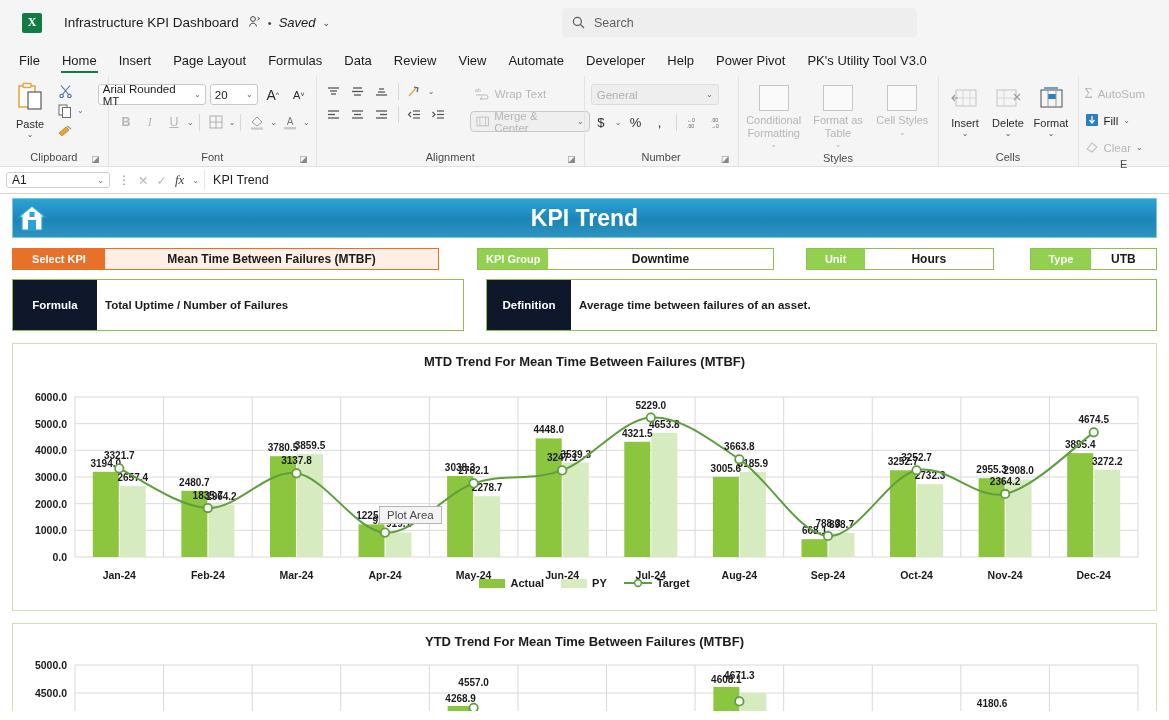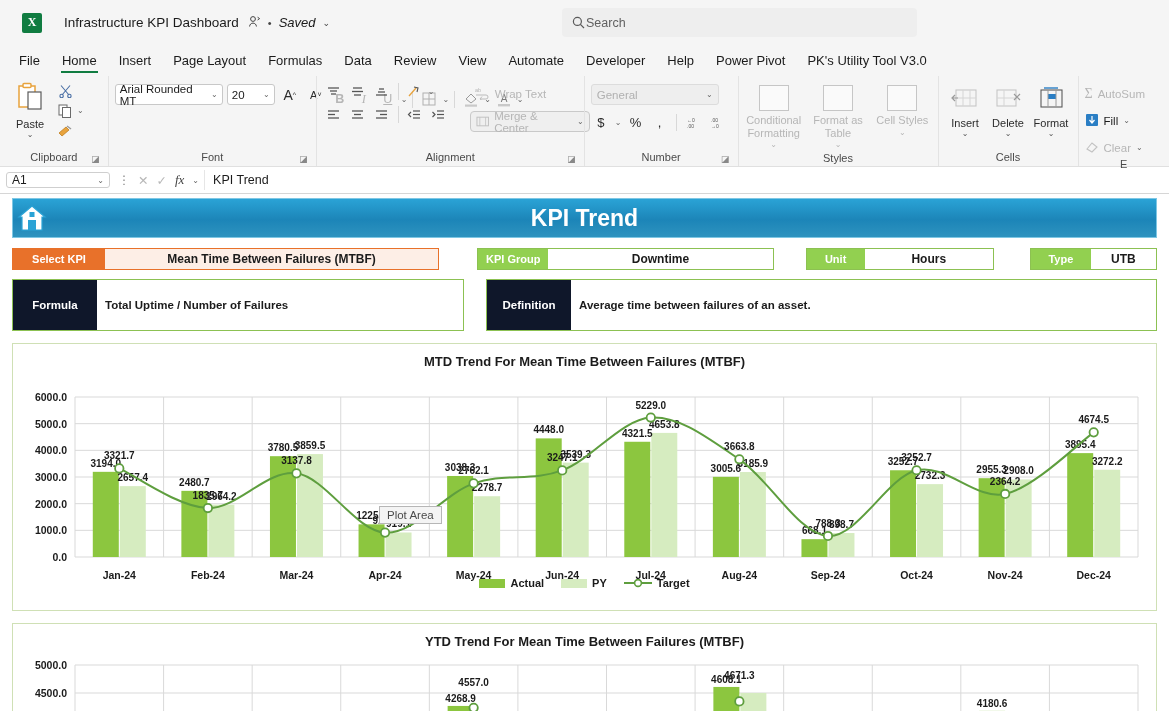--- a/index.html
+++ b/index.html
@@ -42,21 +42,21 @@
   .saved-text { font-size: 13px; color: #1b1b1b; font-style: italic; }
   .chev { font-size: 9px; color: #444; }
   .searchbox {
     position: absolute;
     left: 562px; top: 8px;
     width: 355px; height: 29px;
     background: #eeeeee;
     border-radius: 4px;
     display: flex; align-items: center;
     padding: 0 10px;
-    gap: 1px;
+    gap: 9px;
   }
   .searchbox svg { flex: none; }
   .searchbox span { color: #616161; font-size: 12.5px; }
 
   
   .ribbon-tabs {
     height: 28px;
     background: #f5f5f5;
     display: flex;
     align-items: flex-end;
@@ -421,21 +421,21 @@
         </div>
       </div>
     </div>
     <div class="rgroup-label">
       <span>Clipboard</span>
       <span class="rgroup-launcher">◪</span>
     </div>
   </div>
 
   <div class="rgroup" style="width:208px">
-    <div class="rgroup-body" style="flex-direction:row; align-items:flex-start; padding-top:6px">
+    <div class="rgroup-body" style="flex-direction:column; align-items:flex-end; padding-top:6px">
       <div style="display:flex; align-items:center; gap:4px">
         <div class="fontname">
           <span>Arial Rounded MT</span>
           <span class="cv">⌄</span>
         </div>
         <div class="fontsize">
           <span>20</span>
           <span class="cv">⌄</span>
         </div>
         <span class="fbtn" style="font-size:14px">A<sup style="font-size:7px">^</sup></span>

